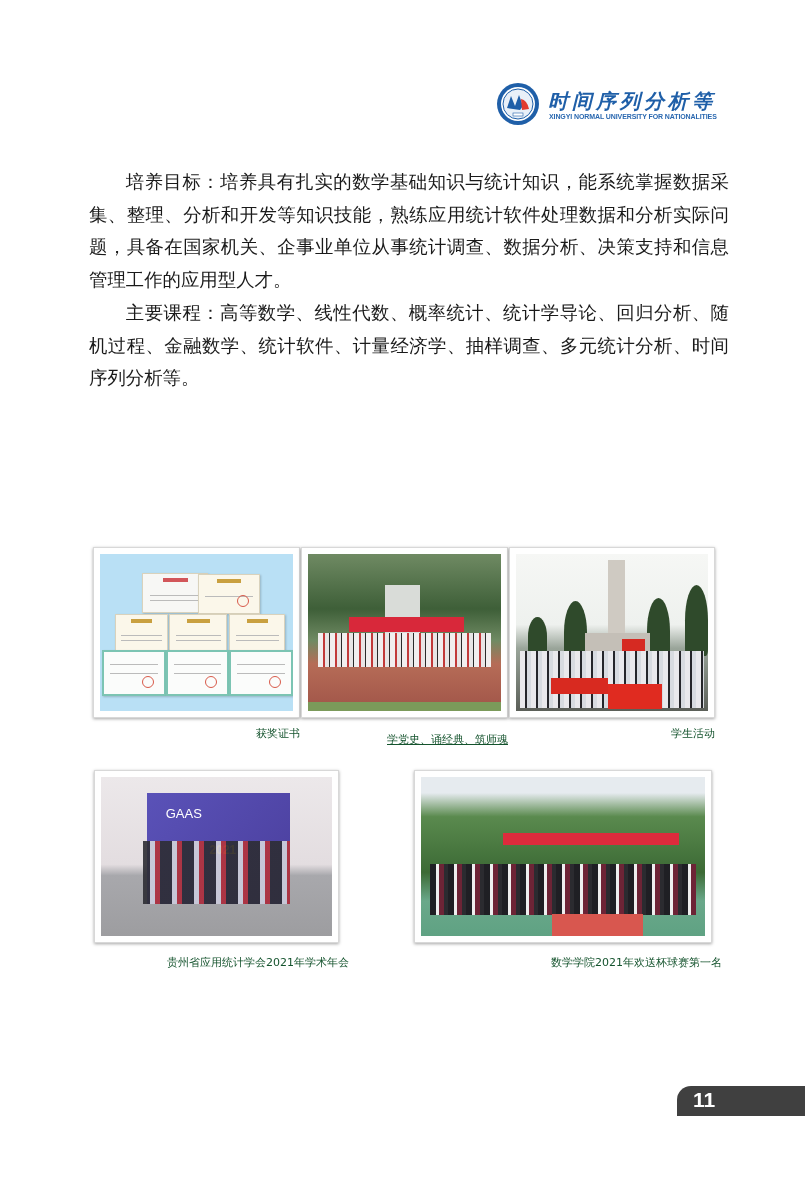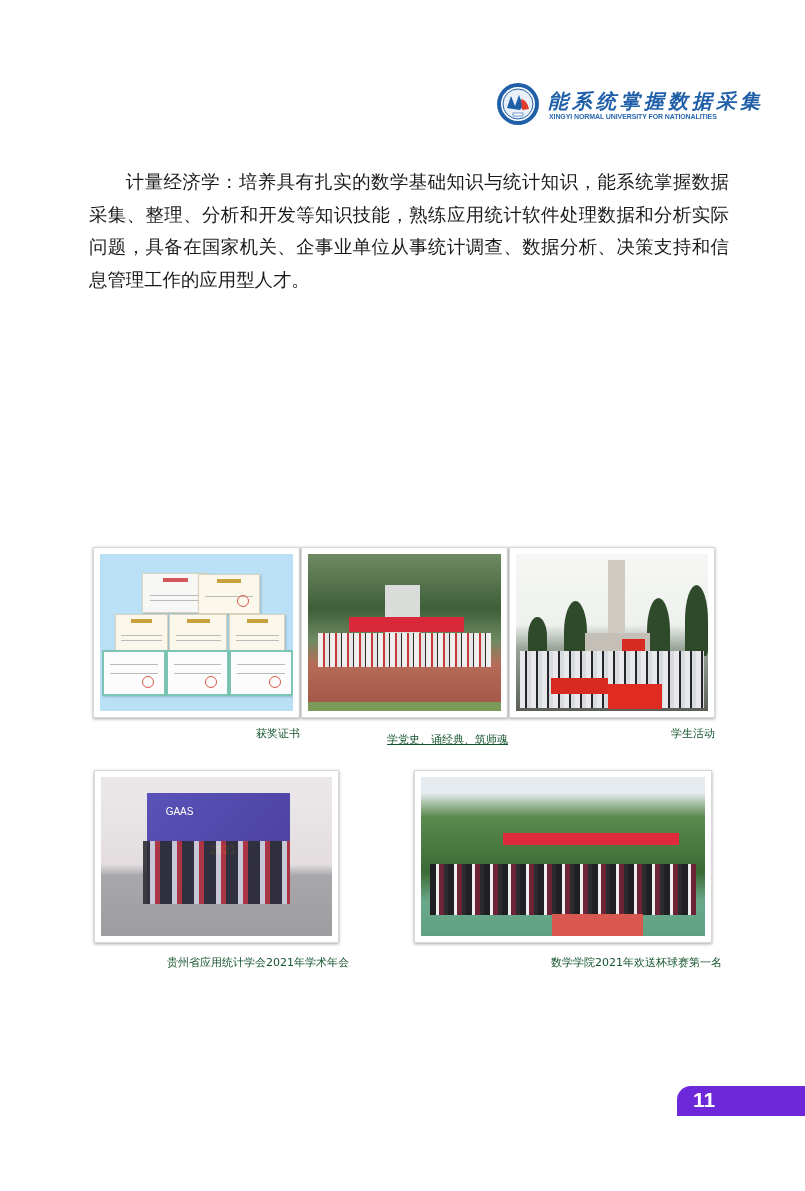--- a/index.html
+++ b/index.html
@@ -50,54 +50,55 @@
     background: repeating-linear-gradient(90deg, #e9e9ec 0 5px, #25262a 5px 7px, #d7dbe0 7px 11px); }
   .p-monu .flag1 { position: absolute; left: 18%; top: 79%; width: 30%; height: 10%; background: #d82a20; }
   .p-monu .flag2 { position: absolute; left: 48%; top: 83%; width: 28%; height: 16%; background: #e02b20; }
   .p-monu .flag3 { position: absolute; left: 55%; top: 54%; width: 12%; height: 10%; background: #d62a22; }
 
   
   .p-conf { background: linear-gradient(#ece8ea 0%, #e3dde0 55%, #a8a8ac 62%, #9d9da0 100%); }
   .p-conf .board { position: absolute; left: 20%; top: 10%; width: 62%; height: 70%; background: linear-gradient(135deg, #5a52b8, #4a3e9c); }
   .p-conf .people { position: absolute; left: 18%; top: 40%; width: 64%; height: 40%;
     background: repeating-linear-gradient(90deg, #2d2d33 0 7px, #d4d5dc 7px 12px, #b6333a 12px 17px, #2d2d33 17px 22px); opacity: 0.9; }
-  .p-conf .logo-text { position: absolute; left: 28%; top: 18%; color: #fff; font-size: 10px; font-family: "Liberation Sans", sans-serif; }
+  .p-conf .logo-text { position: absolute; left: 28%; top: 18%; color: #fff; font-size: 13px; font-family: "Liberation Sans", sans-serif; }
   .p-conf .year { position: absolute; left: 47%; top: 24%; color: #e6b84a; font-size: 12px; font-weight: bold; font-family: "Liberation Sans", sans-serif; margin-top: 28px; }
 
   
   .p-ball { background: linear-gradient(#e6ebef 0%, #e6ebef 10%, #5a8a4e 25%, #3c6a35 60%, #6aa88a 78%, #5fa283 100%); }
   .p-ball .banner { position: absolute; left: 29%; top: 35%; width: 62%; height: 8%; background: #dd2b3c; }
   .p-ball .crowd { position: absolute; left: 3%; top: 55%; width: 94%; height: 32%;
     background: repeating-linear-gradient(90deg, #1f1f24 0 6px, #efefef 6px 9px, #6d2436 9px 14px, #2b2b30 14px 18px); }
   .p-ball .court { position: absolute; left: 46%; bottom: 0; width: 32%; height: 14%; background: #d8574f; }
 
   .page-tab {
     position: absolute; left: 677px; top: 1086px; width: 128px; height: 30px;
-    background: #6d28d9; border-radius: 14px 0 0 0;
+    background: #404040; border-radius: 14px 0 0 0;
   }
   .page-num { position: absolute; left: 16px; top: 2px; font-family: "Liberation Sans", sans-serif; font-size: 21px; font-weight: bold; color: #fff; }
 </style>
 </head>
 <body>
 
 <div>
   <svg class="header-logo" viewBox="0 0 44 44">
     <circle cx="22" cy="22" r="21" fill="#1f5fa8"></circle>
     <circle cx="22" cy="22" r="17" fill="#fff"></circle>
     <circle cx="22" cy="22" r="15" fill="#e9f0f8" stroke="#1f5fa8" stroke-width="1"></circle>
     <path d="M11 26 L15 14 L19 24 L23 13 L27 24 L24 28 Z" fill="#1f5fa8"></path>
     <path d="M25 17 Q31 18 33 27 L26 28 Z" fill="#e23b2e"></path>
     <rect x="17" y="31" width="10" height="3" fill="#fff" stroke="#1f5fa8" stroke-width="0.6"></rect>
   </svg>
-  <div class="header-cn">能系统掌握数据采集</div>
+  <div class="header-cn">时间序列分析等</div>
   <div class="header-en">XINGYI NORMAL UNIVERSITY FOR NATIONALITIES</div>
 </div>
 
 <div class="body-text">
-  <p class="indent">计量经济学：培养具有扎实的数学基础知识与统计知识，能系统掌握数据采集、整理、分析和开发等知识技能，熟练应用统计软件处理数据和分析实际问题，具备在国家机关、企事业单位从事统计调查、数据分析、决策支持和信息管理工作的应用型人才。</p>
+  <p class="indent">培养目标：培养具有扎实的数学基础知识与统计知识，能系统掌握数据采集、整理、分析和开发等知识技能，熟练应用统计软件处理数据和分析实际问题，具备在国家机关、企事业单位从事统计调查、数据分析、决策支持和信息管理工作的应用型人才。</p>
+  <p class="indent">主要课程：高等数学、线性代数、概率统计、统计学导论、回归分析、随机过程、金融数学、统计软件、计量经济学、抽样调查、多元统计分析、时间序列分析等。</p>
 </div>
 
 <div class="photo-frame" style="left:93px; top:547px; width:207px; height:171px;">
   <div class="photo p-cert">
     <div class="cert white" style="left:22%; top:12%; width:33%; height:24%;">
         <div class="t" style="background:#d2565a"></div>
         <div class="l" style="top:55%"></div>
         <div class="l" style="top:70%"></div>
       </div>
     <div class="cert" style="left:51%; top:13%; width:31%; height:24%;">

